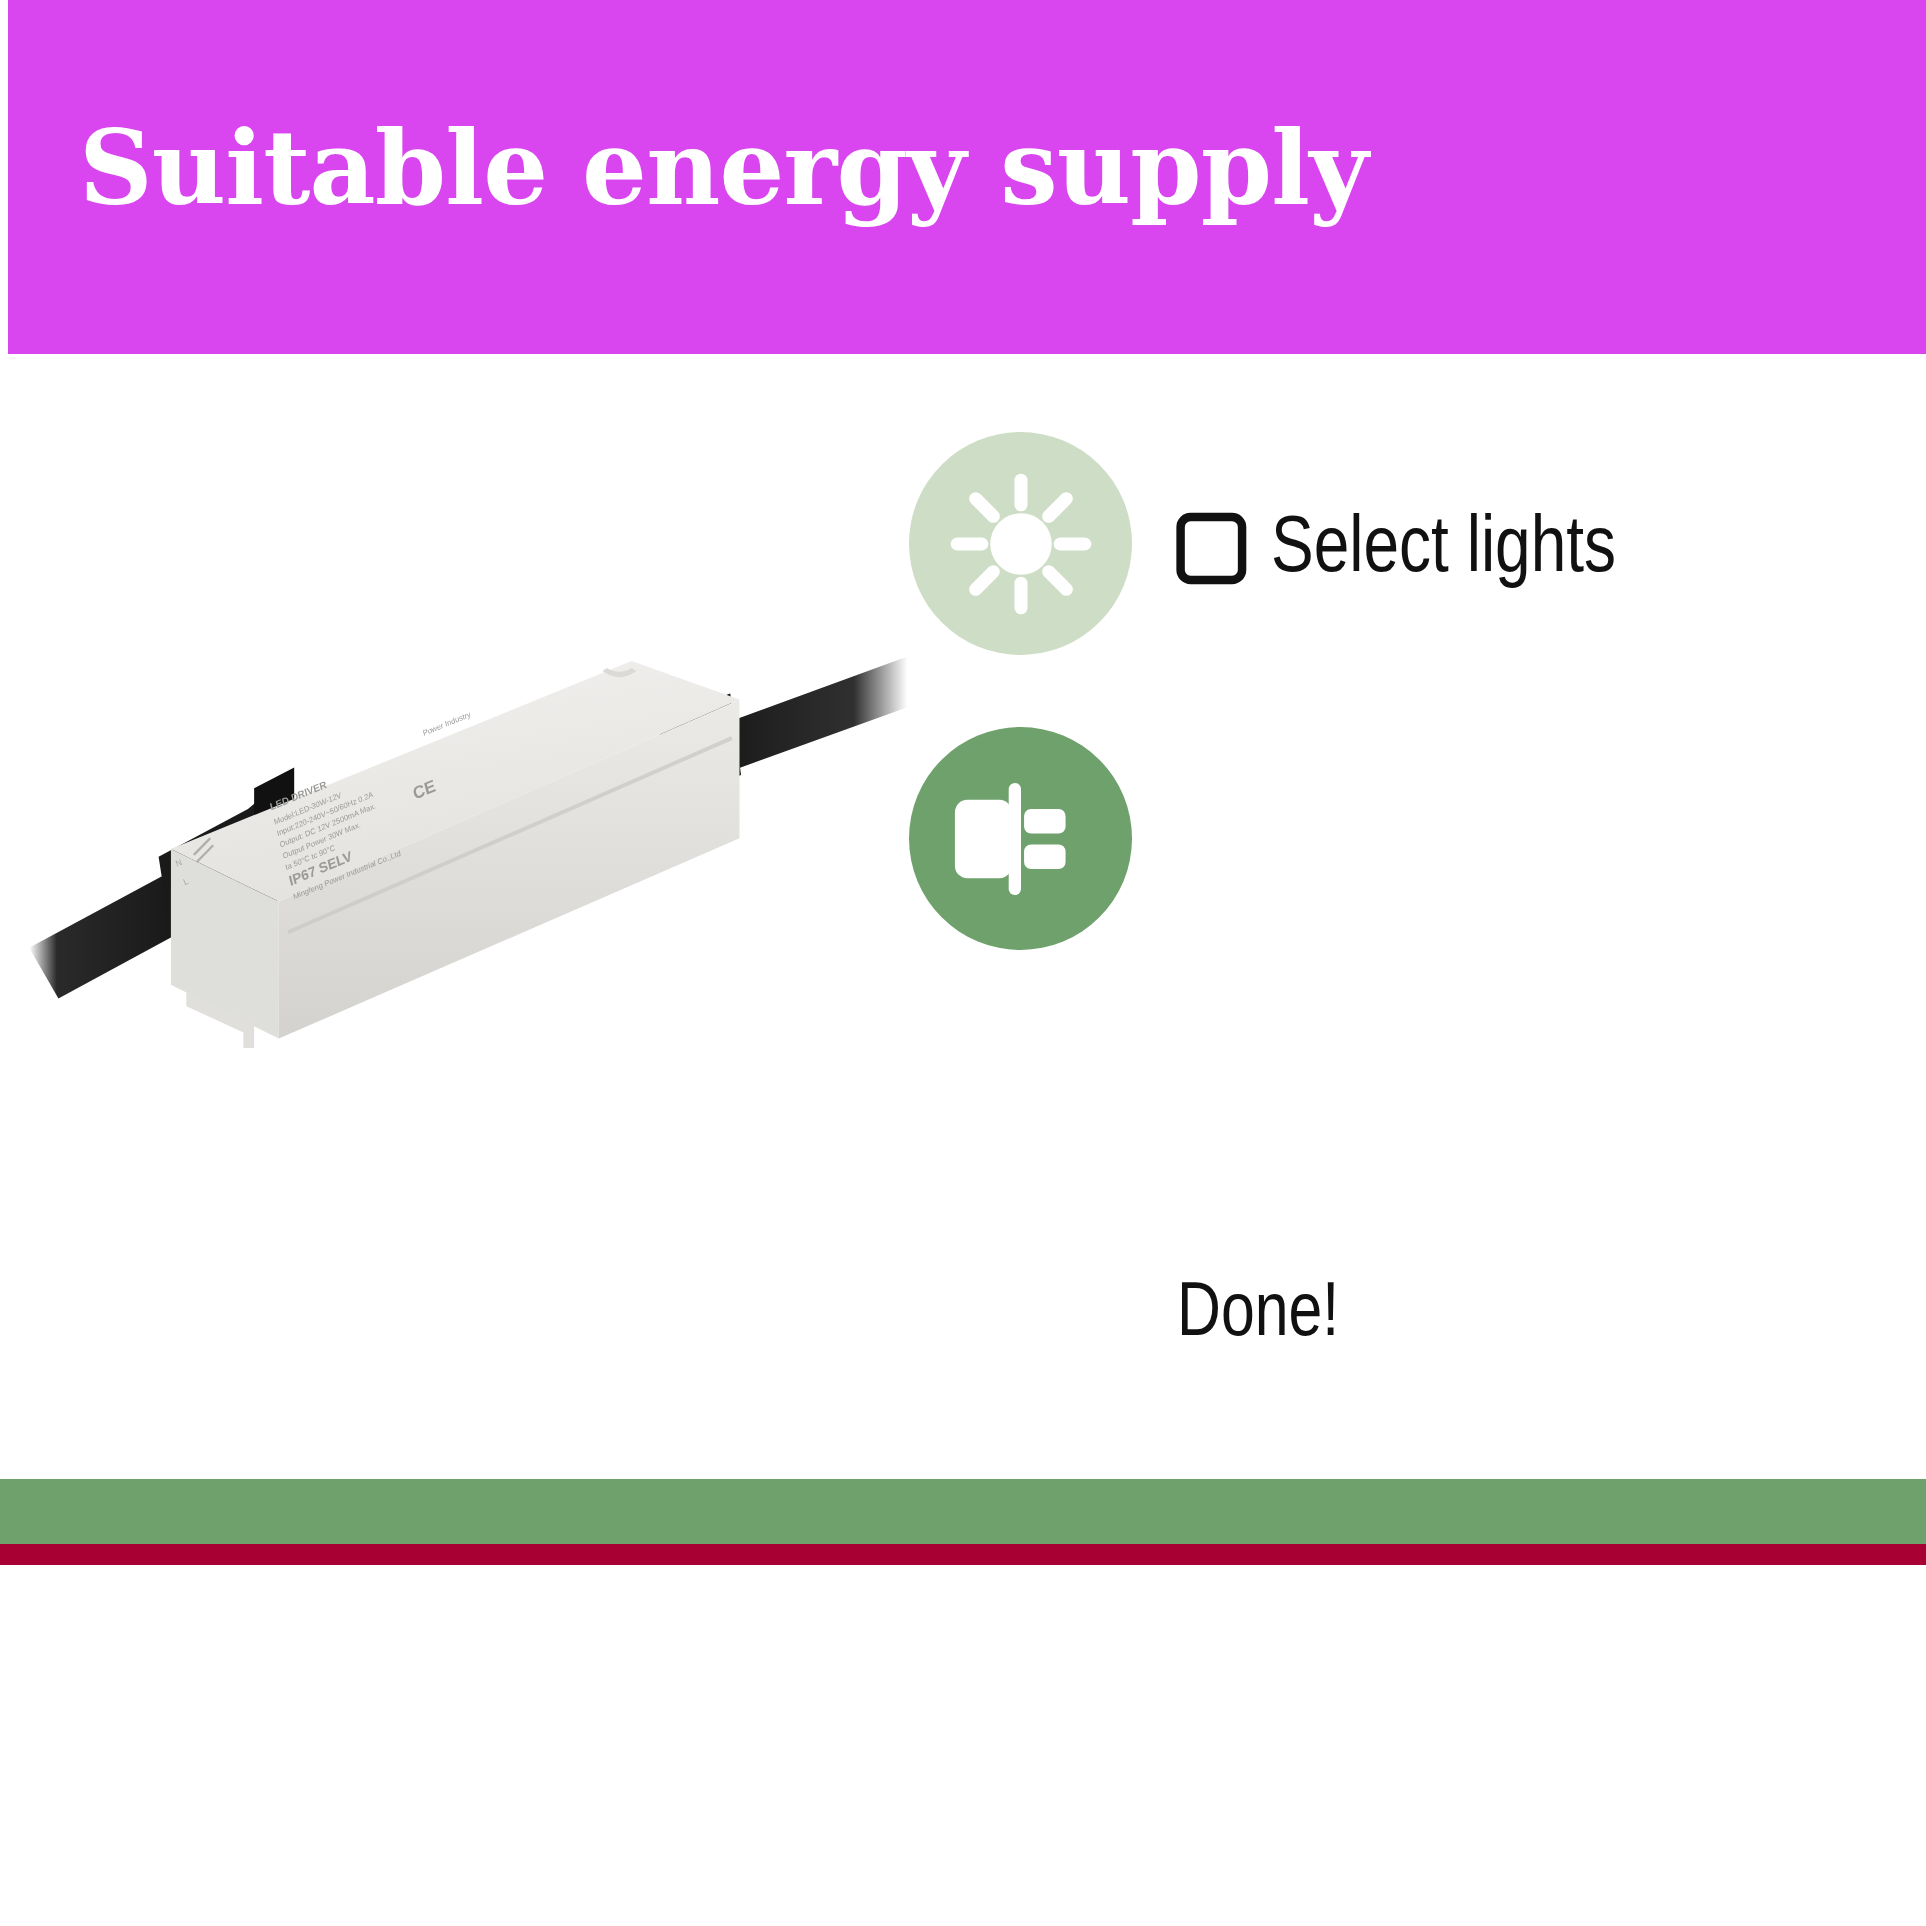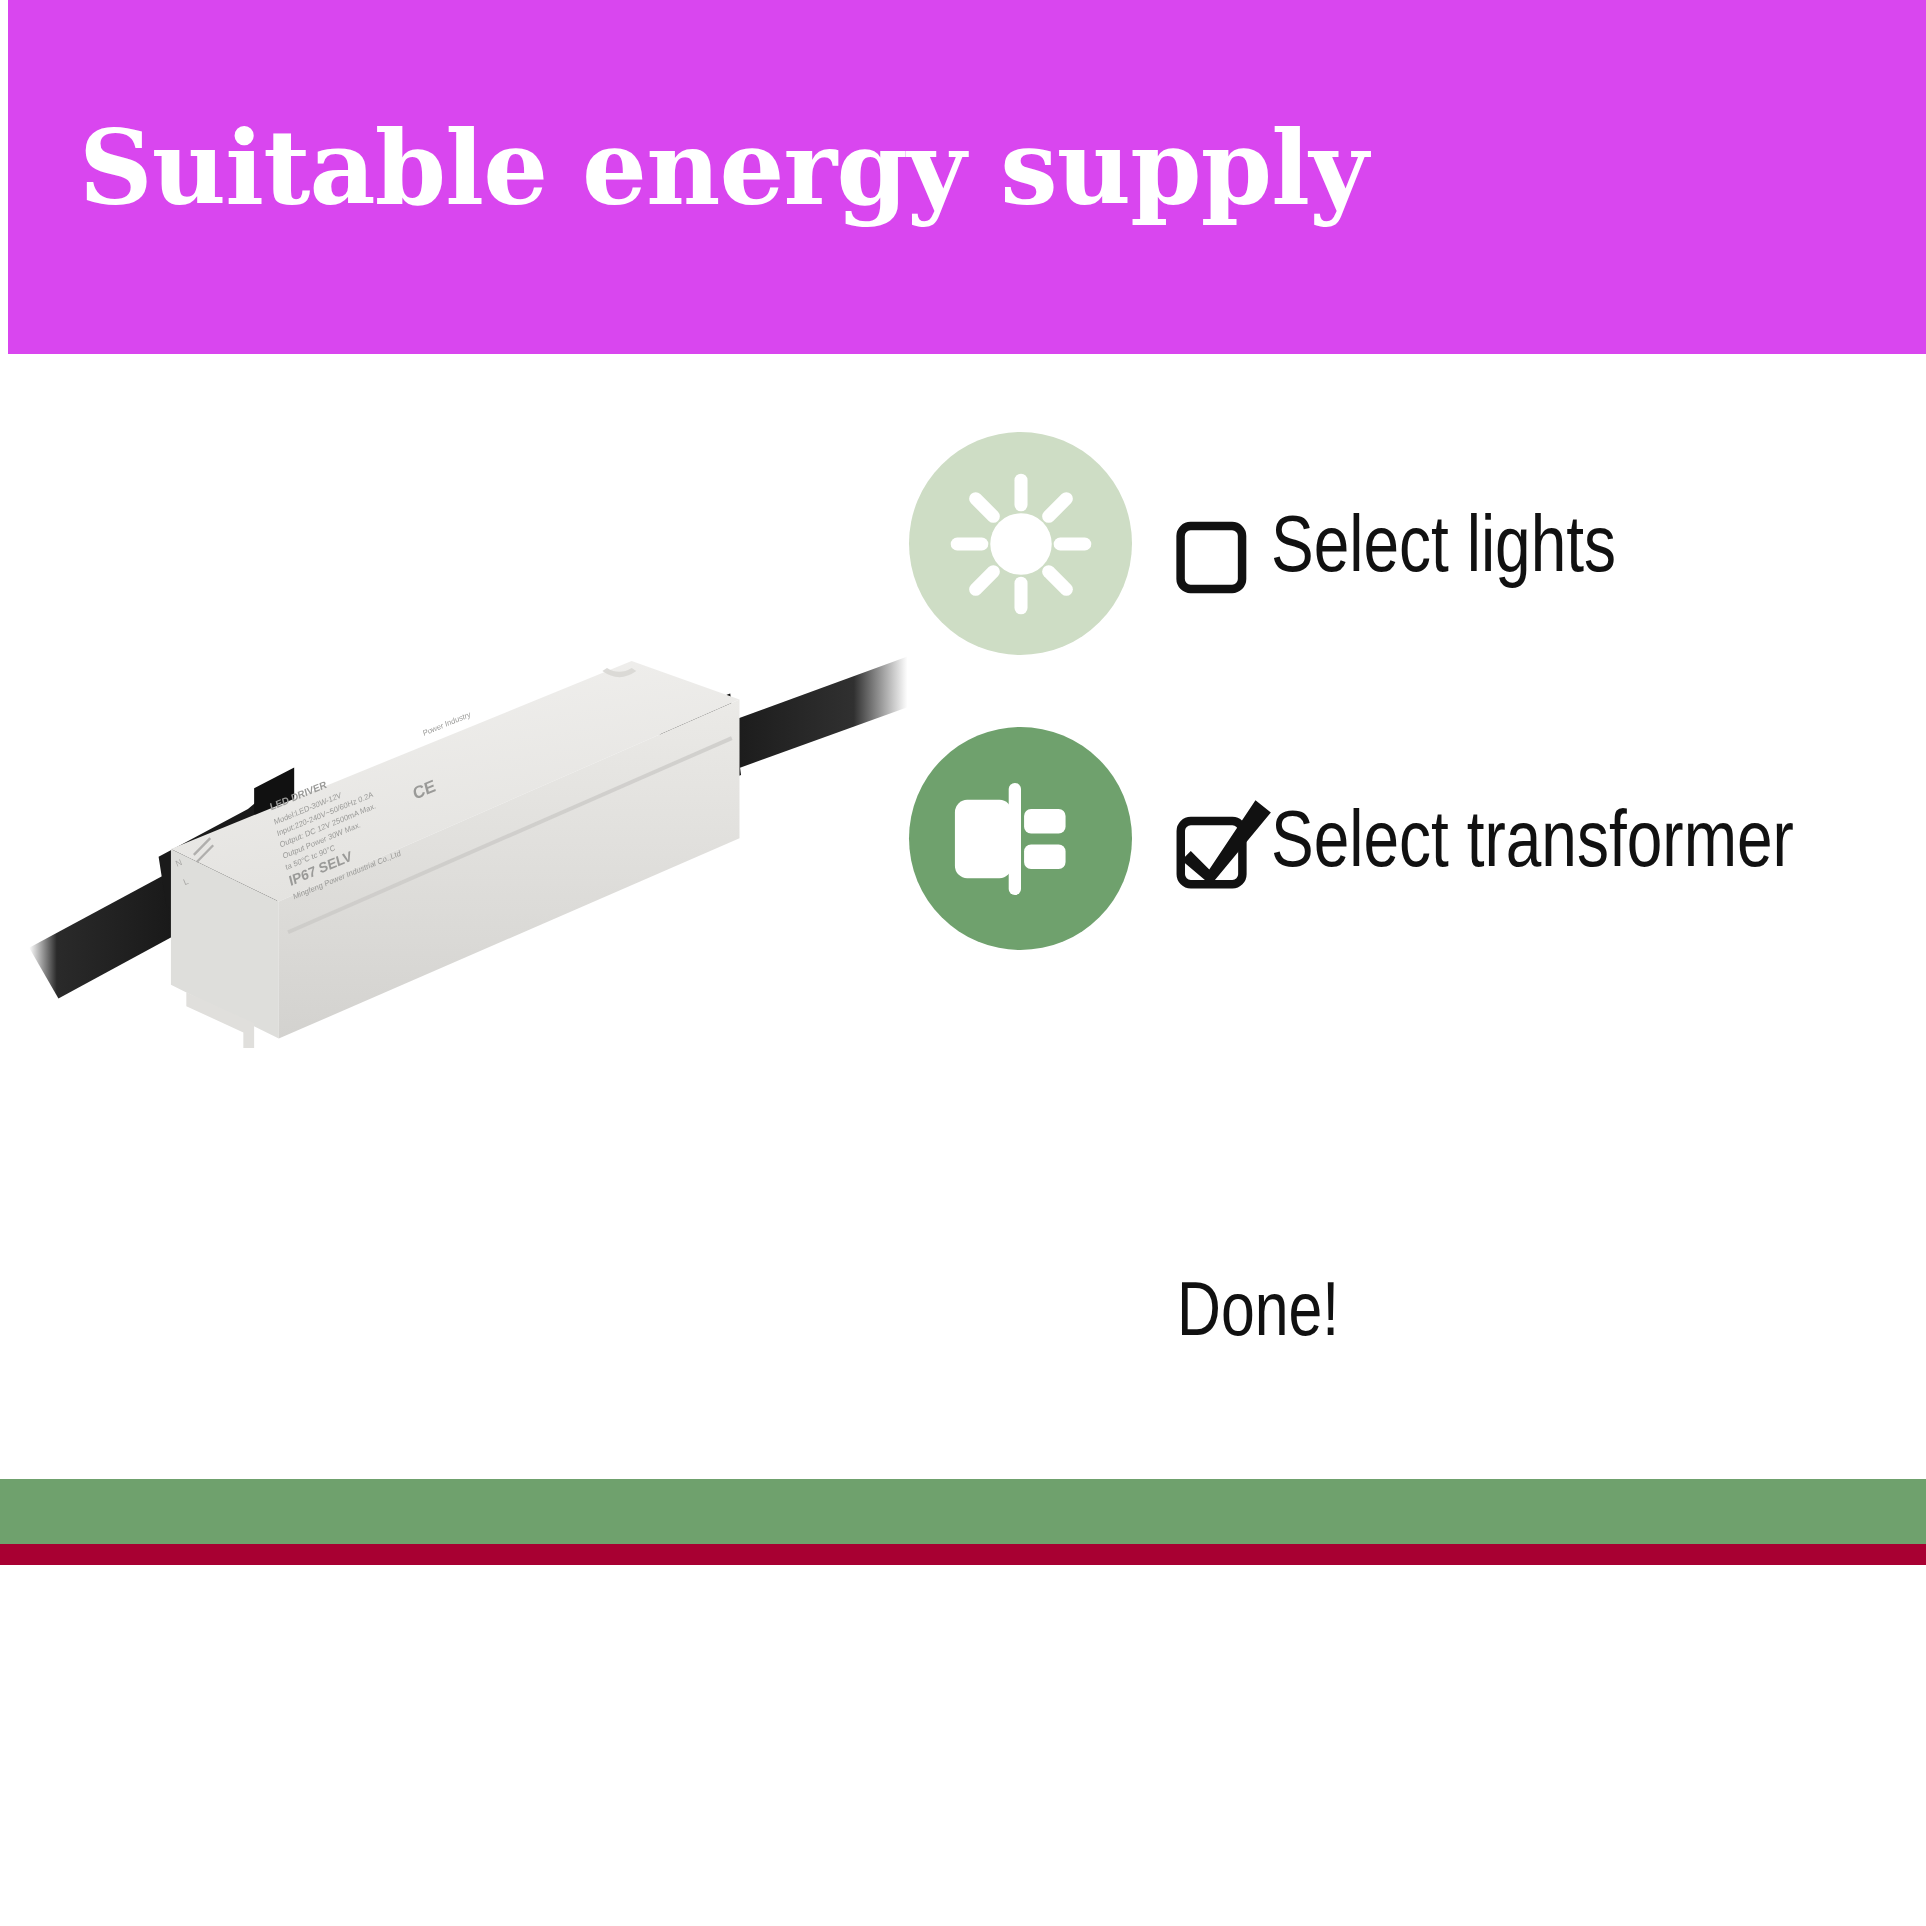--- a/index.html
+++ b/index.html
@@ -85,21 +85,21 @@
     left: 50%;
     top: 50%;
     transform: translate(-50%, -50%);
   }
   .check-label-wrap {
     position: absolute;
     left: 268px;
     top: 50%;
     transform: translateY(-50%);
     display: flex;
-    align-items: flex-end;
+    align-items: center;
     white-space: nowrap;
   }
   .checkbox {
     position: relative;
     width: 62px;
     height: 62px;
     flex: 0 0 auto;
     margin-right: 32px;
   }
   .checkbox svg { position: absolute; left: -10.8px; top: -26px; overflow: visible; }
@@ -287,29 +287,20 @@
           <rect x="14" y="44" width="74" height="102" rx="16" ry="16" fill="#ffffff"></rect>
 
           <rect x="84" y="22" width="16" height="146" rx="8" ry="8" fill="#ffffff"></rect>
 
           <rect x="104" y="56" width="54" height="32" rx="9" ry="9" fill="#ffffff"></rect>
 
           <rect x="104" y="102" width="54" height="32" rx="9" ry="9" fill="#ffffff"></rect>
         </svg>
       </span>
     </div>
-    <div class="check-label-wrap">
-      <span class="checkbox">
-        <svg width="162" height="154" viewBox="0 0 210 200" xmlns="http://www.w3.org/2000/svg">
-          <rect x="19" y="39" width="80" height="82" rx="13" ry="13" fill="#ffffff" stroke="#111111" stroke-width="11"></rect>
-          <path d="M32,78 L56,102 L116,12 L136,28 L58,122 L20,90 Z" fill="#111111"></path>
-        </svg>
-      </span>
-      <span class="check-label">Select transformer</span>
-    </div>
   </div>
 </div>
 
 <div id="done-text">Done!</div>
 
 <div id="green-stripe"></div>
 <div id="red-stripe"></div>
 
 <div id="footer-area">
   

